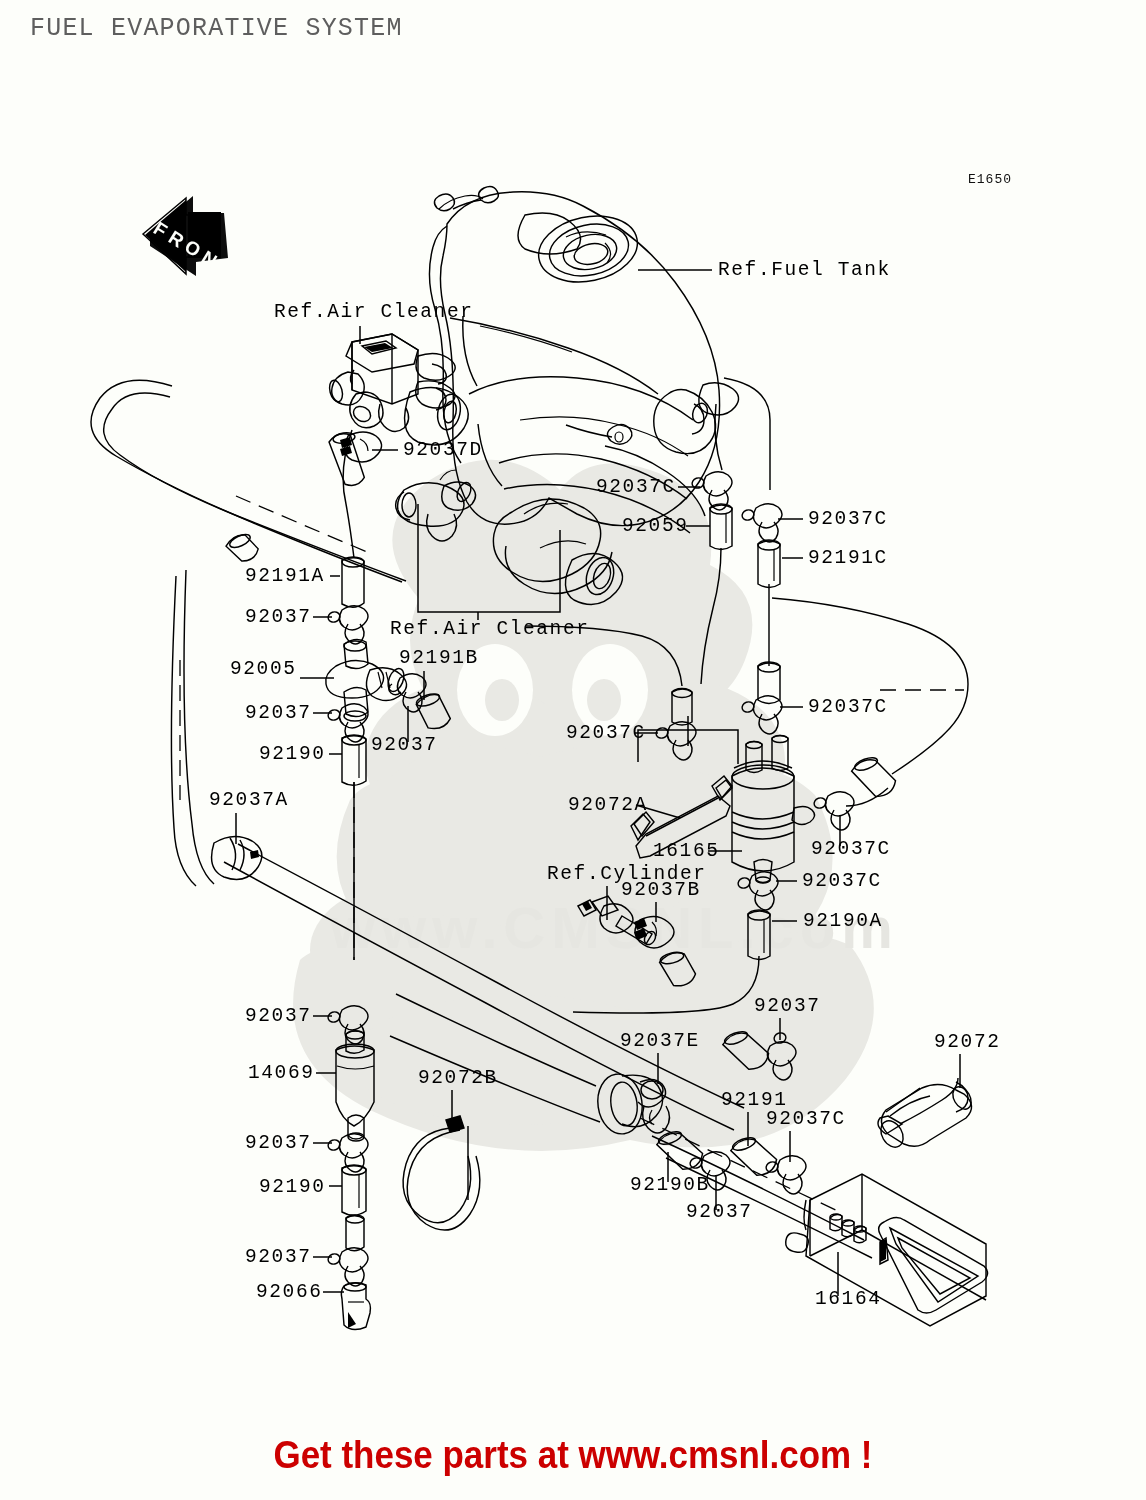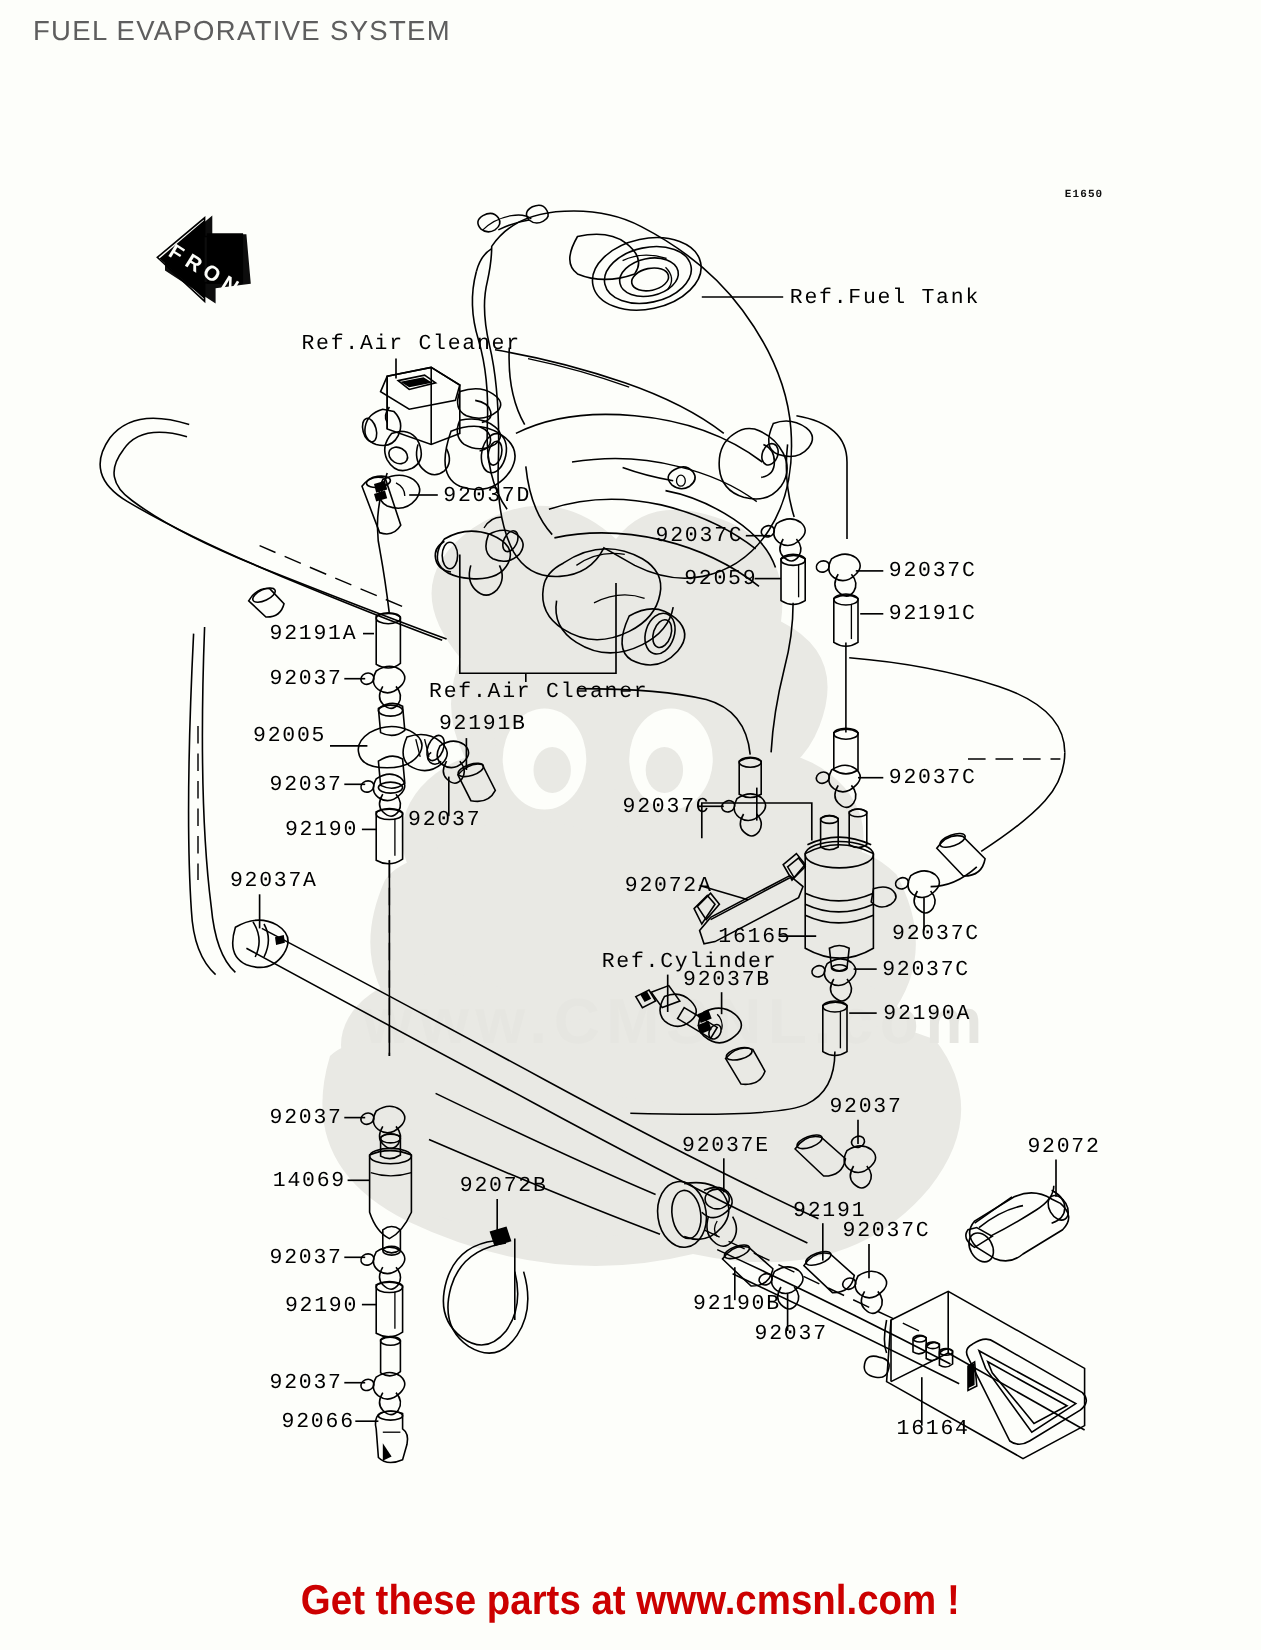--- a/index.html
+++ b/index.html
@@ -10,29 +10,29 @@
     font-family:"Liberation Sans", sans-serif;
     overflow:hidden;
     position:relative;
   }
   #page{position:relative;width:1146px;height:1500px;overflow:hidden;}
 
   
   #title{
     position:absolute;left:30px;top:14px;
     font-size:25px;letter-spacing:1.2px;
-    color:#5e5e5e;font-family:Liberation Sans, sans-serif;
+    color:#5e5e5e;font-family:Liberation Mono, monospace;
     white-space:nowrap;
   }
 
   
   #code{
     position:absolute;left:968px;top:172px;
     font-family:"Liberation Mono","DejaVu Sans Mono",monospace;
-    font-size:10px;font-weight:bold;color:#111;letter-spacing:1px;
+    font-size:13px;font-weight:normal;color:#111;letter-spacing:1px;
   }
 
   
   #footer{
     position:absolute;left:0;top:1434px;width:1146px;
     text-align:center;
     color:#cc0000;
     font-family:"Liberation Sans", sans-serif;
     font-weight:bold;
     font-size:38px;

